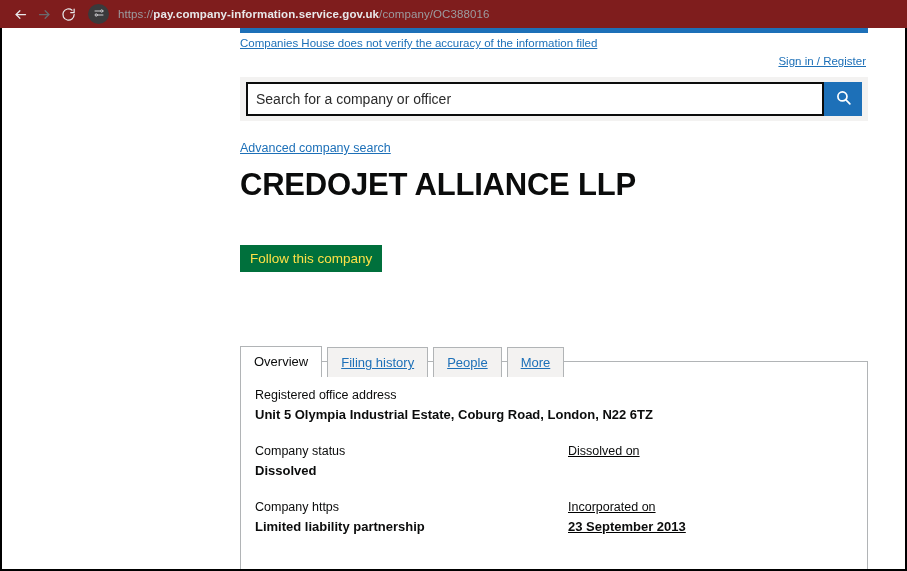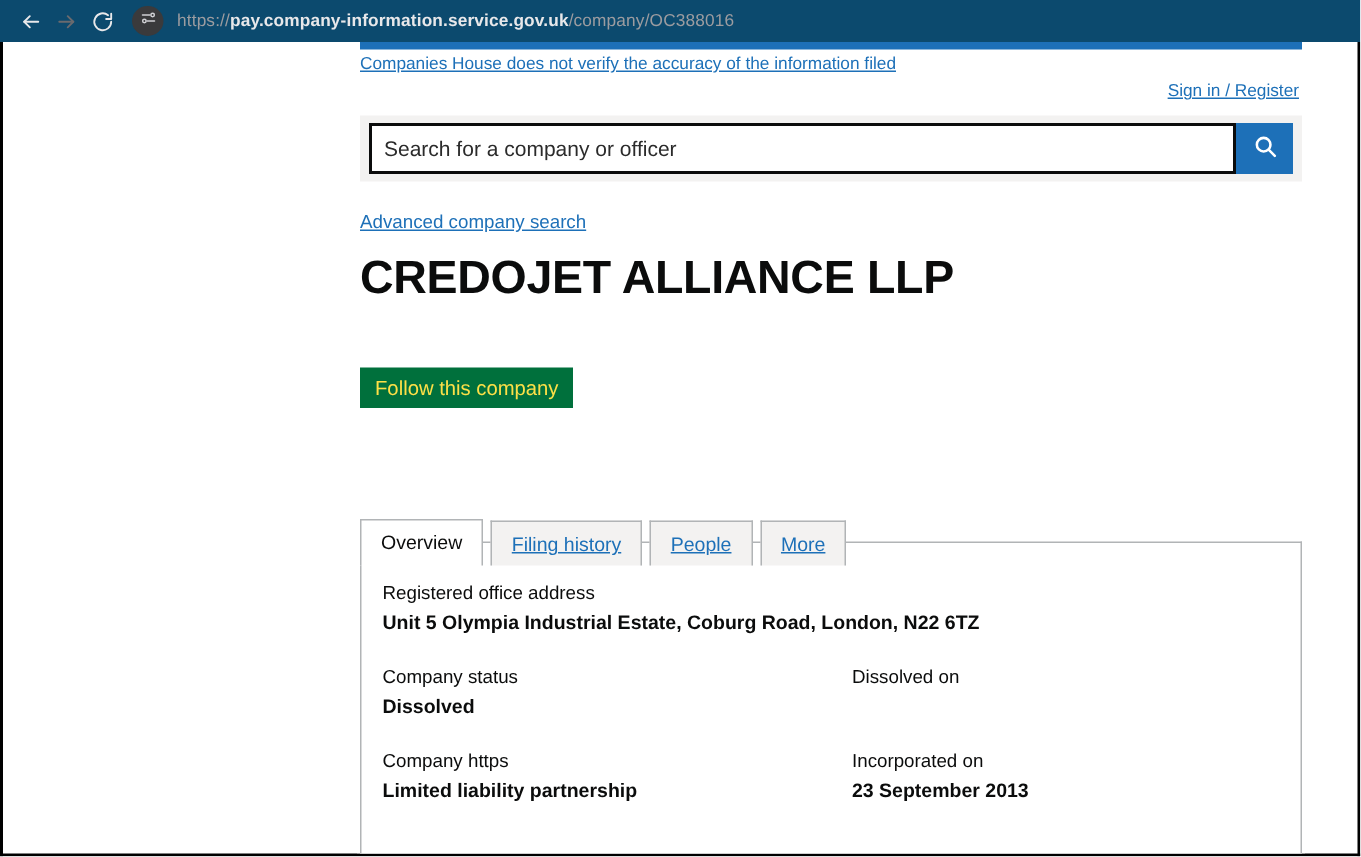--- a/index.html
+++ b/index.html
@@ -18,21 +18,21 @@
     background: #ffffff;
     overflow: hidden;
   }
 
   
   #browser-chrome {
     position: absolute;
     top: 0; left: 0;
     width: 907px;
     height: 28px;
-    background: #0c4a6e;
+    background: #7f1d1d;
     display: flex;
     align-items: center;
     padding: 0 8px;
     z-index: 30;
   }
   .nav-btn {
     width: 24px; height: 24px;
     display: flex; align-items: center; justify-content: center;
     border-radius: 50%;
     flex: 0 0 auto;
@@ -251,21 +251,21 @@
   }
   .field-value {
     font-size: 13px;
     font-weight: bold;
     color: #0b0c0c;
   }
   .field-block { margin-bottom: 22px; }
   .row2 { display: flex; }
   .row2 > .col { width: 50%; }
   .row2 > .col:first-child { padding-right: 12px; }
-  .row2 > .col:last-child { padding-left: 14px; }
+  .row2 > .col:last-child { padding-left: 14px; text-decoration: underline; }
 
   a { cursor: pointer; }
 </style>
 </head>
 <body>
 
 <div id="screen">
 
   <div id="browser-chrome">
     <div class="nav-btn">

